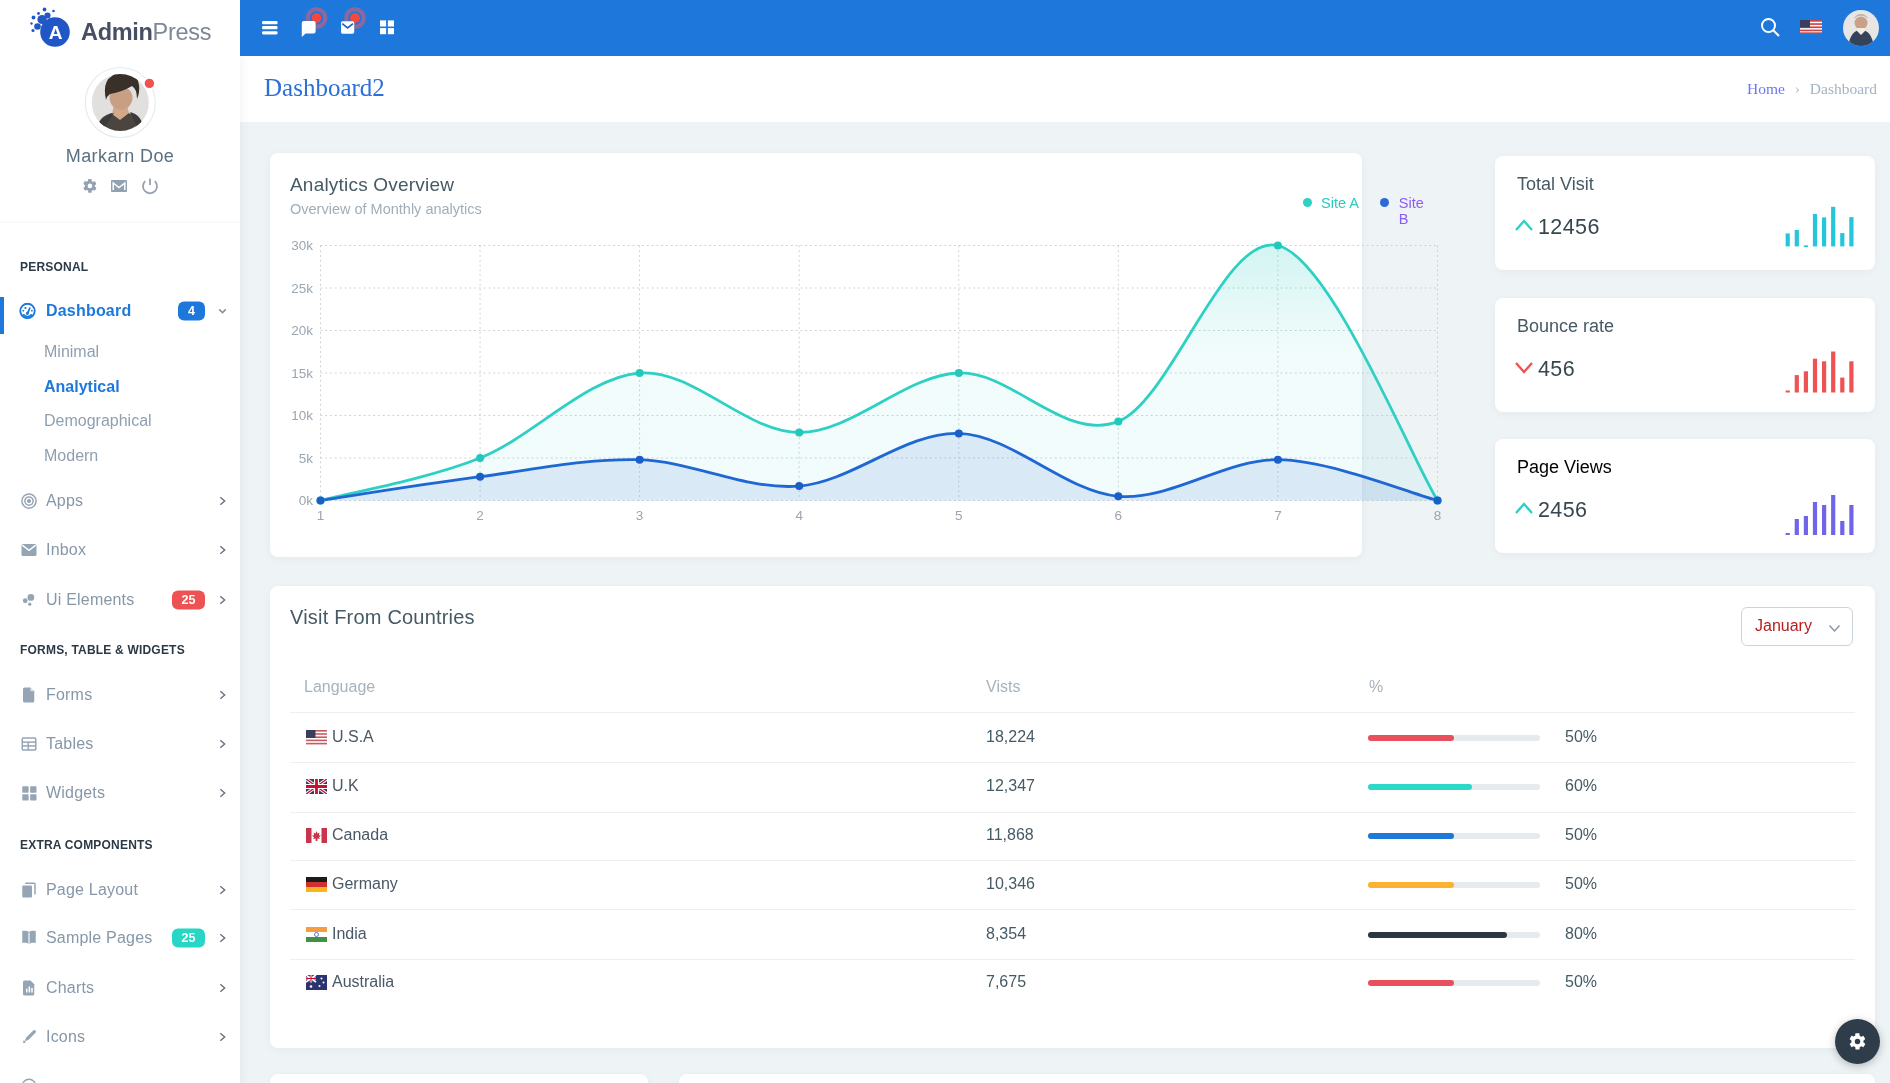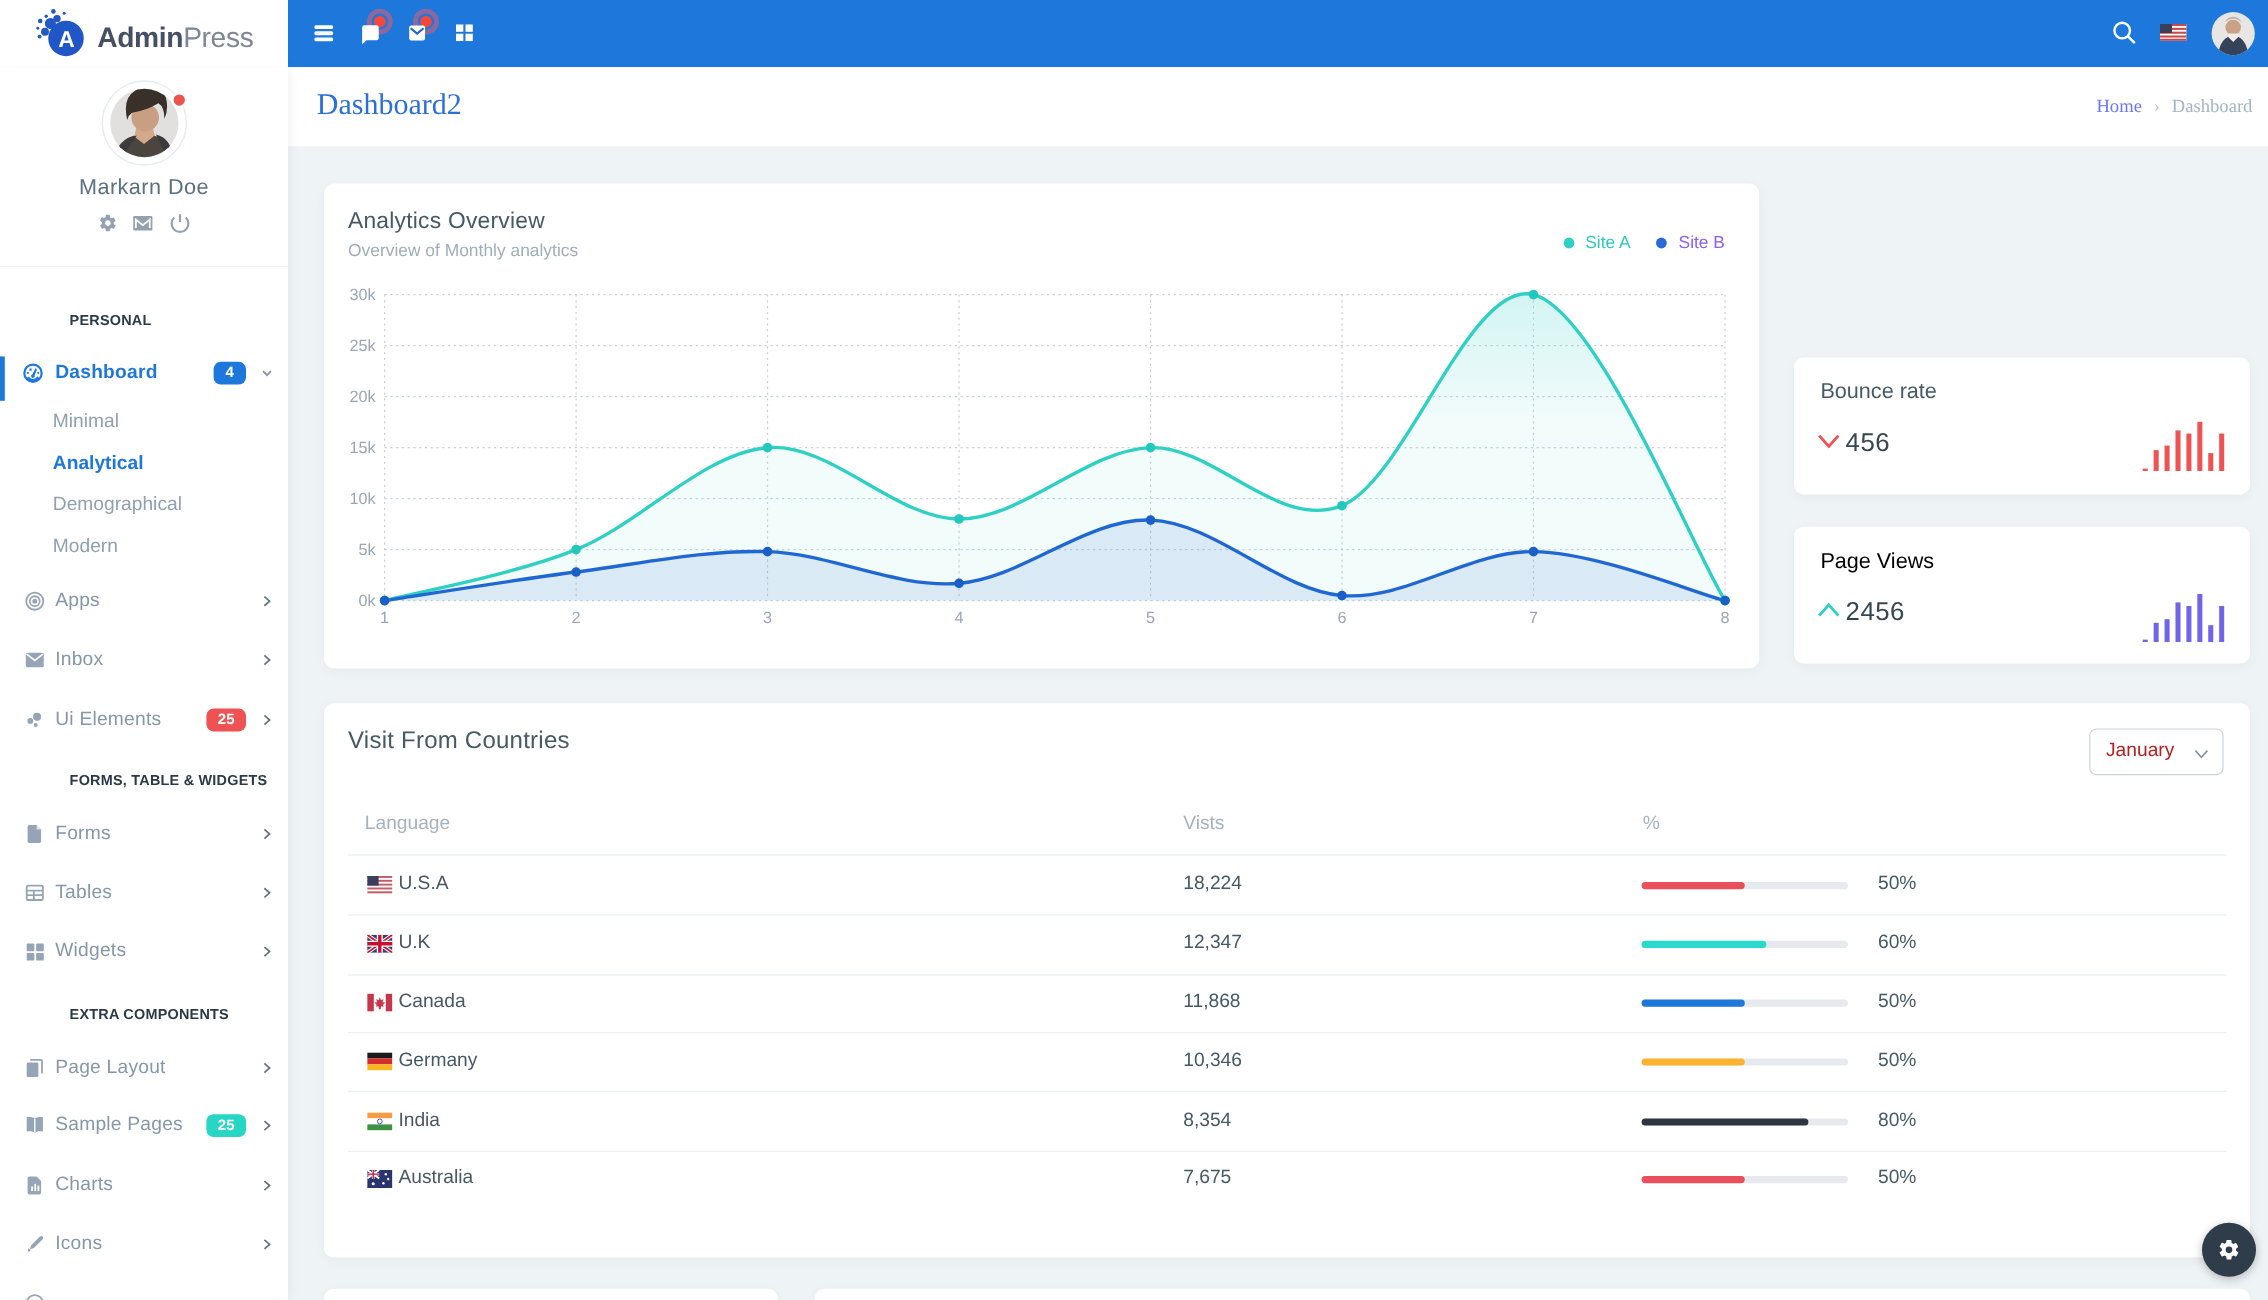--- a/index.html
+++ b/index.html
@@ -10,21 +10,21 @@
 #sidebar { position:absolute; left:0; top:56px; width:240px; height:1027px; background:#fff; box-shadow:1px 0 10px rgba(0,0,0,.06); z-index:4; }
 #header { position:absolute; left:240px; top:56px; width:1650px; height:66px; background:#fff;font-family:Liberation Serif, serif; }
 #content { position:absolute; left:240px; top:122px; width:1650px; height:961px; background:#eef3f6; }
 .card { position:absolute; background:#fff; border-radius:8px; box-shadow:0 2px 10px rgba(0,0,0,.045); }
 .menu-item { position:absolute; left:0; width:240px; height:24px; }
 .mi-icon { position:absolute; left:20px; top:50%; transform:translateY(-50%); width:18px; height:18px; }
 .mi-text { position:absolute; left:46px; top:50%; transform:translateY(-50%); font-size:16px; color:#8697a8; letter-spacing:.2px; }
 .mi-arrow { position:absolute; right:12px; top:50%; transform:translateY(-50%); width:11px; height:13px; }
 .sub-text { position:absolute; left:44px; top:50%; transform:translateY(-50%); font-size:16px; color:#90a0b0; }
 .badge { position:absolute; top:50%; transform:translateY(-50%); color:#fff; font-size:12.5px; font-weight:bold; border-radius:6px; text-align:center; line-height:19px; height:19px; }
-.sec-label { position:absolute; left:20px; font-size:12px; font-weight:bold; color:#2c3a47; letter-spacing:.2px;margin-left:38px; }
+.sec-label { position:absolute; left:20px; font-size:12px; font-weight:bold; color:#2c3a47; letter-spacing:.2px; }
 .row-line { position:absolute; left:290px; right:20px; height:1px; background:#ecf0f3; }
 .flag { position:absolute; left:36px; width:21px; height:15px; }
 .cname { position:absolute; left:62px; font-size:16px; color:#4a5866; }
 .cnum { position:absolute; left:716px; font-size:16px; color:#455a64; }
 .cpct { position:absolute; left:1295px; font-size:16px; color:#455a64; }
 .ptrack { position:absolute; left:1098px; width:172px; height:6px; border-radius:3px; background:#e6eaee; }
 .pfill { position:absolute; left:0; top:0; height:6px; border-radius:3px; }
 </style>
 </head>
 <body>
@@ -300,21 +300,21 @@
 
 <div id="header">
   <div class="abs" style="left:24px;top:18px;font-size:25px;color:#2c6fd9">Dashboard2</div>
   <div class="abs" style="right:13px;top:24px;font-size:15.5px;color:#a3b4c3">
     <span style="color:#6d75f8">Home</span> <span style="color:#b6c2cd;padding:0 6px">›</span> Dashboard
   </div>
 </div>
 
 <div id="content">
 
-  <div class="card" style="left:30px;top:30.5px;width:1196px;height:404px">
+  <div class="card" style="left:30px;top:30.5px;width:1092px;height:404px">
     <div class="abs" style="left:20px;top:21px;font-size:19px;color:#455a64;letter-spacing:.2px">Analytics Overview</div>
     <div class="abs" style="left:20px;top:48px;font-size:14.5px;color:#a0aeb8">Overview of Monthly analytics</div>
     <div class="abs" style="left:1032.5px;top:45.6px;width:9px;height:9px;border-radius:50%;background:#2cd0c5"></div>
     <div class="abs" style="left:1051px;top:42.5px;font-size:14.5px;color:#2bc9be">Site A</div>
     <div class="abs" style="left:1109.8px;top:45.6px;width:9px;height:9px;border-radius:50%;background:#2b6ad4"></div>
     <div class="abs" style="left:1128.8px;top:42.5px;font-size:14.5px;color:#8b5cf6">Site B</div>
     <svg width="1196" height="404" style="position:absolute;left:0;top:0">
       <defs>
         <linearGradient id="gA" x1="0" y1="92.5" x2="0" y2="347.5" gradientUnits="userSpaceOnUse">
           <stop offset="0" stop-color="#3ed4c8" stop-opacity="0.45"></stop>
@@ -388,20 +388,37 @@
             <text x="799.2" y="519">4</text>
             <text x="958.8" y="519">5</text>
             <text x="1118.3" y="519">6</text>
             <text x="1277.9" y="519">7</text>
             <text x="1437.5" y="519">8</text>
         </g>
       </g>
     </svg>
   </div>
 
+  <div class="card" style="left:1255px;top:34px;width:380px;height:114px">
+    <div class="abs" style="left:22px;top:18px;font-size:18px;color:#455a64">Total Visit</div>
+    <svg width="380" height="114" style="position:absolute;left:0;top:0">
+      <path d="M21 74 l8 -9 8 9" stroke="#2ed0c4" stroke-width="2.4" fill="none"></path>
+      <text x="43" y="78" font-size="21.5" fill="#37474f" style="letter-spacing:.4px">12456</text>
+      <g fill="#26c6da">
+        <rect x="290.6" y="77.4" width="4.2" height="13"></rect>
+        <rect x="299.7" y="74" width="4.2" height="16.4"></rect>
+        <rect x="308.8" y="89.4" width="4.2" height="1.6"></rect>
+        <rect x="317.9" y="58" width="4.2" height="32.4"></rect>
+        <rect x="327" y="61.4" width="4.2" height="29"></rect>
+        <rect x="336.1" y="50.8" width="4.2" height="39.6"></rect>
+        <rect x="345.2" y="77.1" width="4.2" height="13.3"></rect>
+        <rect x="354.3" y="61.1" width="4.2" height="29.3"></rect>
+      </g>
+    </svg>
+  </div>
   <div class="card" style="left:1255px;top:175.5px;width:380px;height:114px">
     <div class="abs" style="left:22px;top:18px;font-size:18px;color:#455a64">Bounce rate</div>
     <svg width="380" height="114" style="position:absolute;left:0;top:0">
       <path d="M21 65 l8 9 8 -9" stroke="#ee5253" stroke-width="2.4" fill="none"></path>
       <text x="43" y="78" font-size="21.5" fill="#37474f" style="letter-spacing:.4px">456</text>
       <g fill="#ee5253">
         <rect x="290.6" y="92.5" width="4.2" height="2"></rect>
         <rect x="299.7" y="77.1" width="4.2" height="17.4"></rect>
         <rect x="308.8" y="73.3" width="4.2" height="21.2"></rect>
         <rect x="317.9" y="60.7" width="4.2" height="33.8"></rect>

